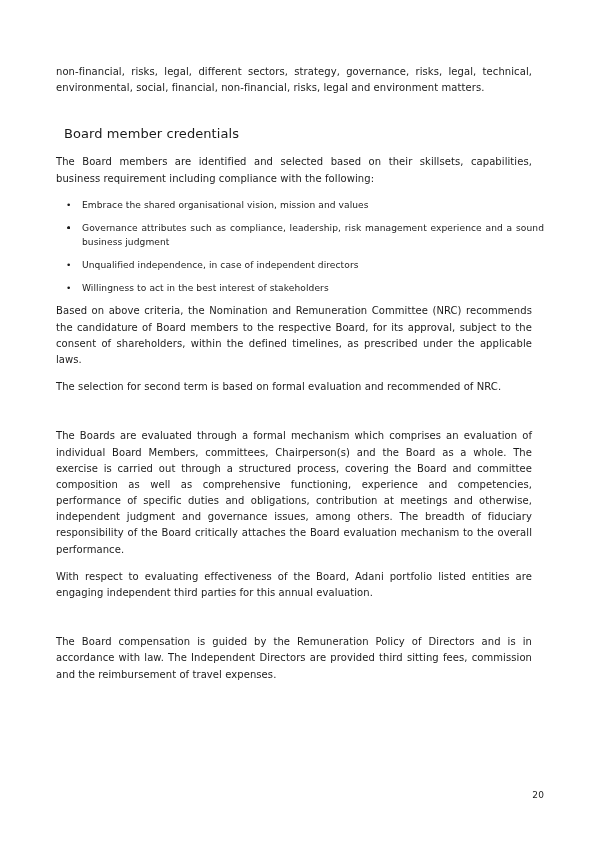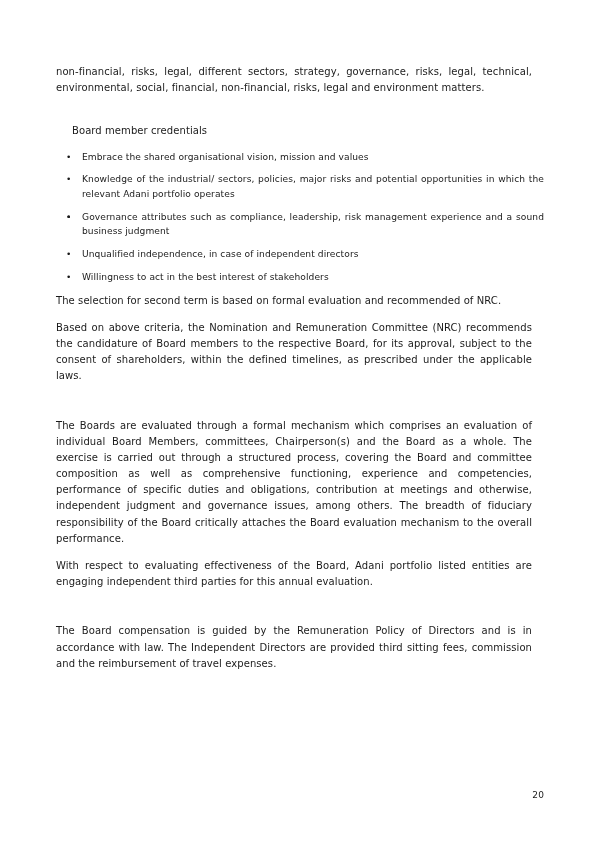--- a/index.html
+++ b/index.html
@@ -26,22 +26,22 @@
   }
   p.para {
     margin: 0 12px 11px 0;
     font-size: 10px;
     line-height: 1.62;
     text-align: justify;
     color: #1a1a1a;
     letter-spacing: 0.08px;
   }
   p.heading {
-    margin: 0 0 10px 16px;
-    font-size: 10px;
+    margin: 0 0 10px 8px;
+    font-size: 13px;
     line-height: 1.62;
     text-align: left;
     color: #1a1a1a;
     letter-spacing: 0.08px;
   }
   .spacer-md { height: 16px; }
   .spacer-lg { height: 22px; }
   ul.bullets {
     list-style: none;
     margin: 0 0 8px 0;
@@ -81,50 +81,50 @@
 <div class="page">
   <div class="content">
 
     <p class="para">non-financial, risks, legal, different sectors, strategy, governance, risks, legal, technical, environmental, social, financial, non-financial, risks, legal and environment matters.</p>
 
     <div class="spacer-md"></div>
 
 
     <p class="heading">Board member credentials</p>
 
+    <p class="para">The Board members are identified and selected based on their skillsets, capabilities, business requirement including compliance with the following:</p>
 
     <ul class="bullets">
       <li>
         <span class="bullet-mark">•</span>
         <span>Embrace the shared organisational vision, mission and values</span>
       </li>
       <li>
         <span class="bullet-mark">•</span>
-        <span>Knowledge of the industrial/ sectors, policies, major risks and potential opportunities in which the relevant Adani portfolio operates</span>
       </li>
       <li>
         <span class="bullet-mark">•</span>
       </li>
       <li>
         <span class="bullet-mark">•</span>
         <span>Governance attributes such as compliance, leadership, risk management experience and a sound business judgment</span>
       </li>
       <li>
         <span class="bullet-mark">•</span>
         <span>Unqualified independence, in case of independent directors</span>
       </li>
       <li>
         <span class="bullet-mark">•</span>
         <span>Willingness to act in the best interest of stakeholders</span>
       </li>
     </ul>
 
+    <p class="para">Based on above criteria, the Nomination and Remuneration Committee (NRC) recommends the candidature of Board members to the respective Board, for its approval, subject to the consent of shareholders, within the defined timelines, as prescribed under the applicable laws.</p>
+
     <p class="para">The selection for second term is based on formal evaluation and recommended of NRC.</p>
-
-    <p class="para">Based on above criteria, the Nomination and Remuneration Committee (NRC) recommends the candidature of Board members to the respective Board, for its approval, subject to the consent of shareholders, within the defined timelines, as prescribed under the applicable laws.</p>
 
     <div class="spacer-lg"></div>
 
 
     <p class="para">The Boards are evaluated through a formal mechanism which comprises an evaluation of individual Board Members, committees, Chairperson(s) and the Board as a whole. The exercise is carried out through a structured process, covering the Board and committee composition as well as comprehensive functioning, experience and competencies, performance of specific duties and obligations, contribution at meetings and otherwise, independent judgment and governance issues, among others. The breadth of fiduciary responsibility of the Board critically attaches the Board evaluation mechanism to the overall performance.</p>
 
     <p class="para">With respect to evaluating effectiveness of the Board, Adani portfolio listed entities are engaging independent third parties for this annual evaluation.</p>
 
     <div class="spacer-lg"></div>
 

